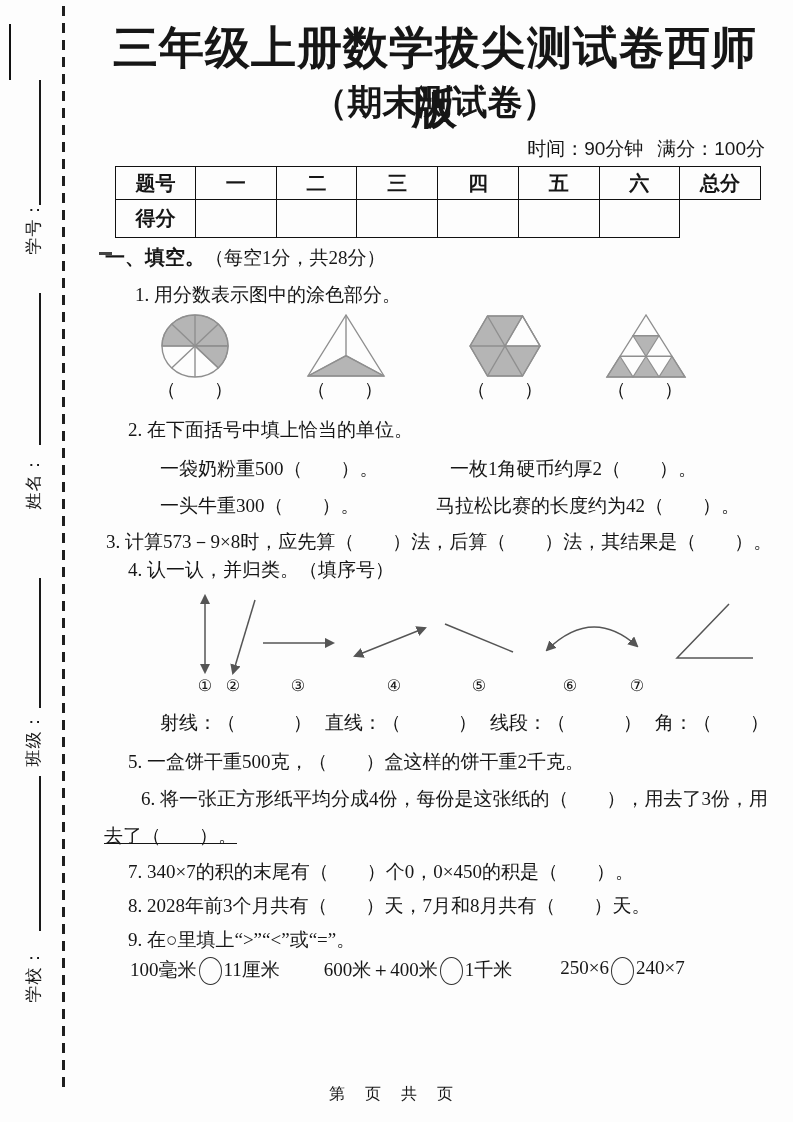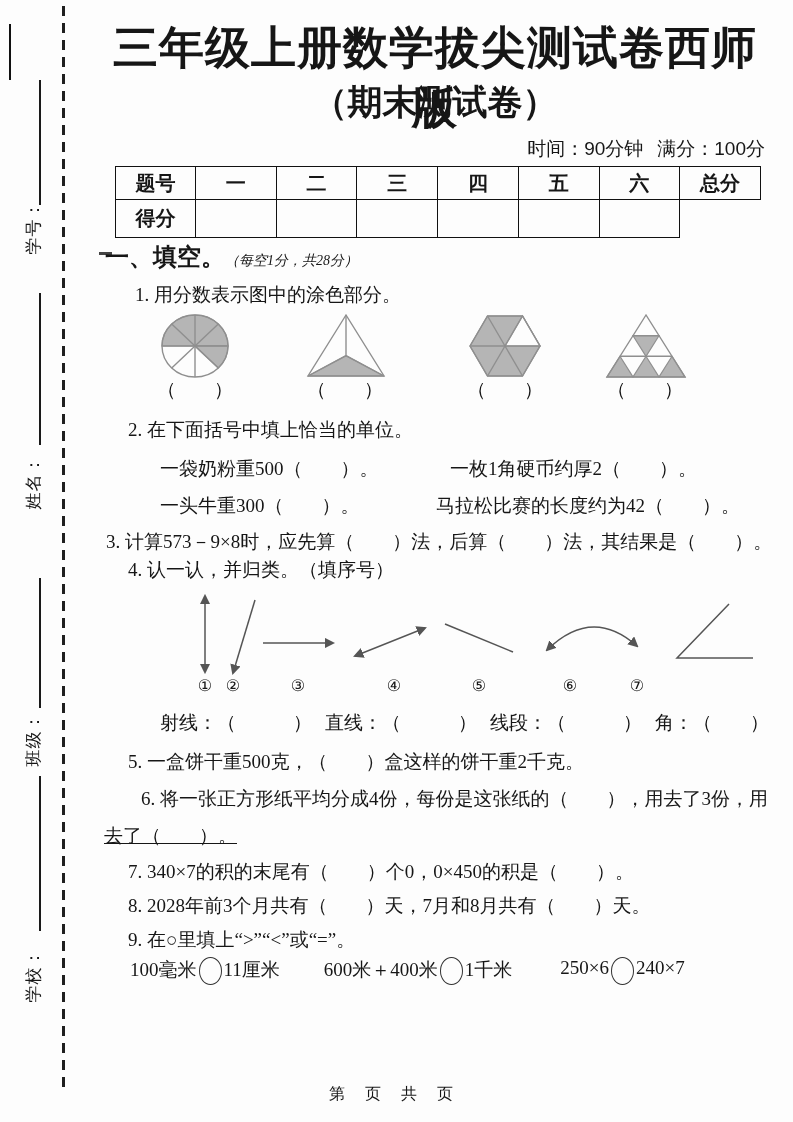--- a/index.html
+++ b/index.html
@@ -26,22 +26,22 @@
     font-family:"Liberation Sans","DejaVu Sans",sans-serif;}
   .info-line span{margin-left:14px;}
   
   .score-table{left:115px;top:166px;border-collapse:collapse;table-layout:fixed;width:646px;}
   .score-table td{border:1.5px solid #111;text-align:center;font-size:20px;font-weight:bold;padding:0;}
   .score-table tr.r1 td{height:32px;}
   .score-table tr.r2 td{height:37px;}
   
   .txt{font-size:19px;line-height:25px;white-space:nowrap;}
   .sec-head{left:105px;top:245px;}
-  .sec-head b{font-size:24px;}
-  .sec-head .note{font-size:14px;font-style:italic;}
+  .sec-head b{font-size:20px;}
+  .sec-head .note{font-size:19px;}
   .q1-text{left:135px;top:282px;}
   .bracket{top:377px;width:90px;text-align:center;font-size:19px;}
   .q2-text{left:128px;top:417px;}
   .q2i1{left:160px;top:456px;}  .q2i2{left:450px;top:456px;}
   .q2i3{left:160px;top:493px;}  .q2i4{left:436px;top:493px;}
   .q3-text{left:106px;top:529px;}
   .q4-text{left:128px;top:557px;}
   .fig-label{top:676px;width:20px;text-align:center;font-size:16px;}
   .cls{top:710px;}
   .q5-text{left:128px;top:749px;}

